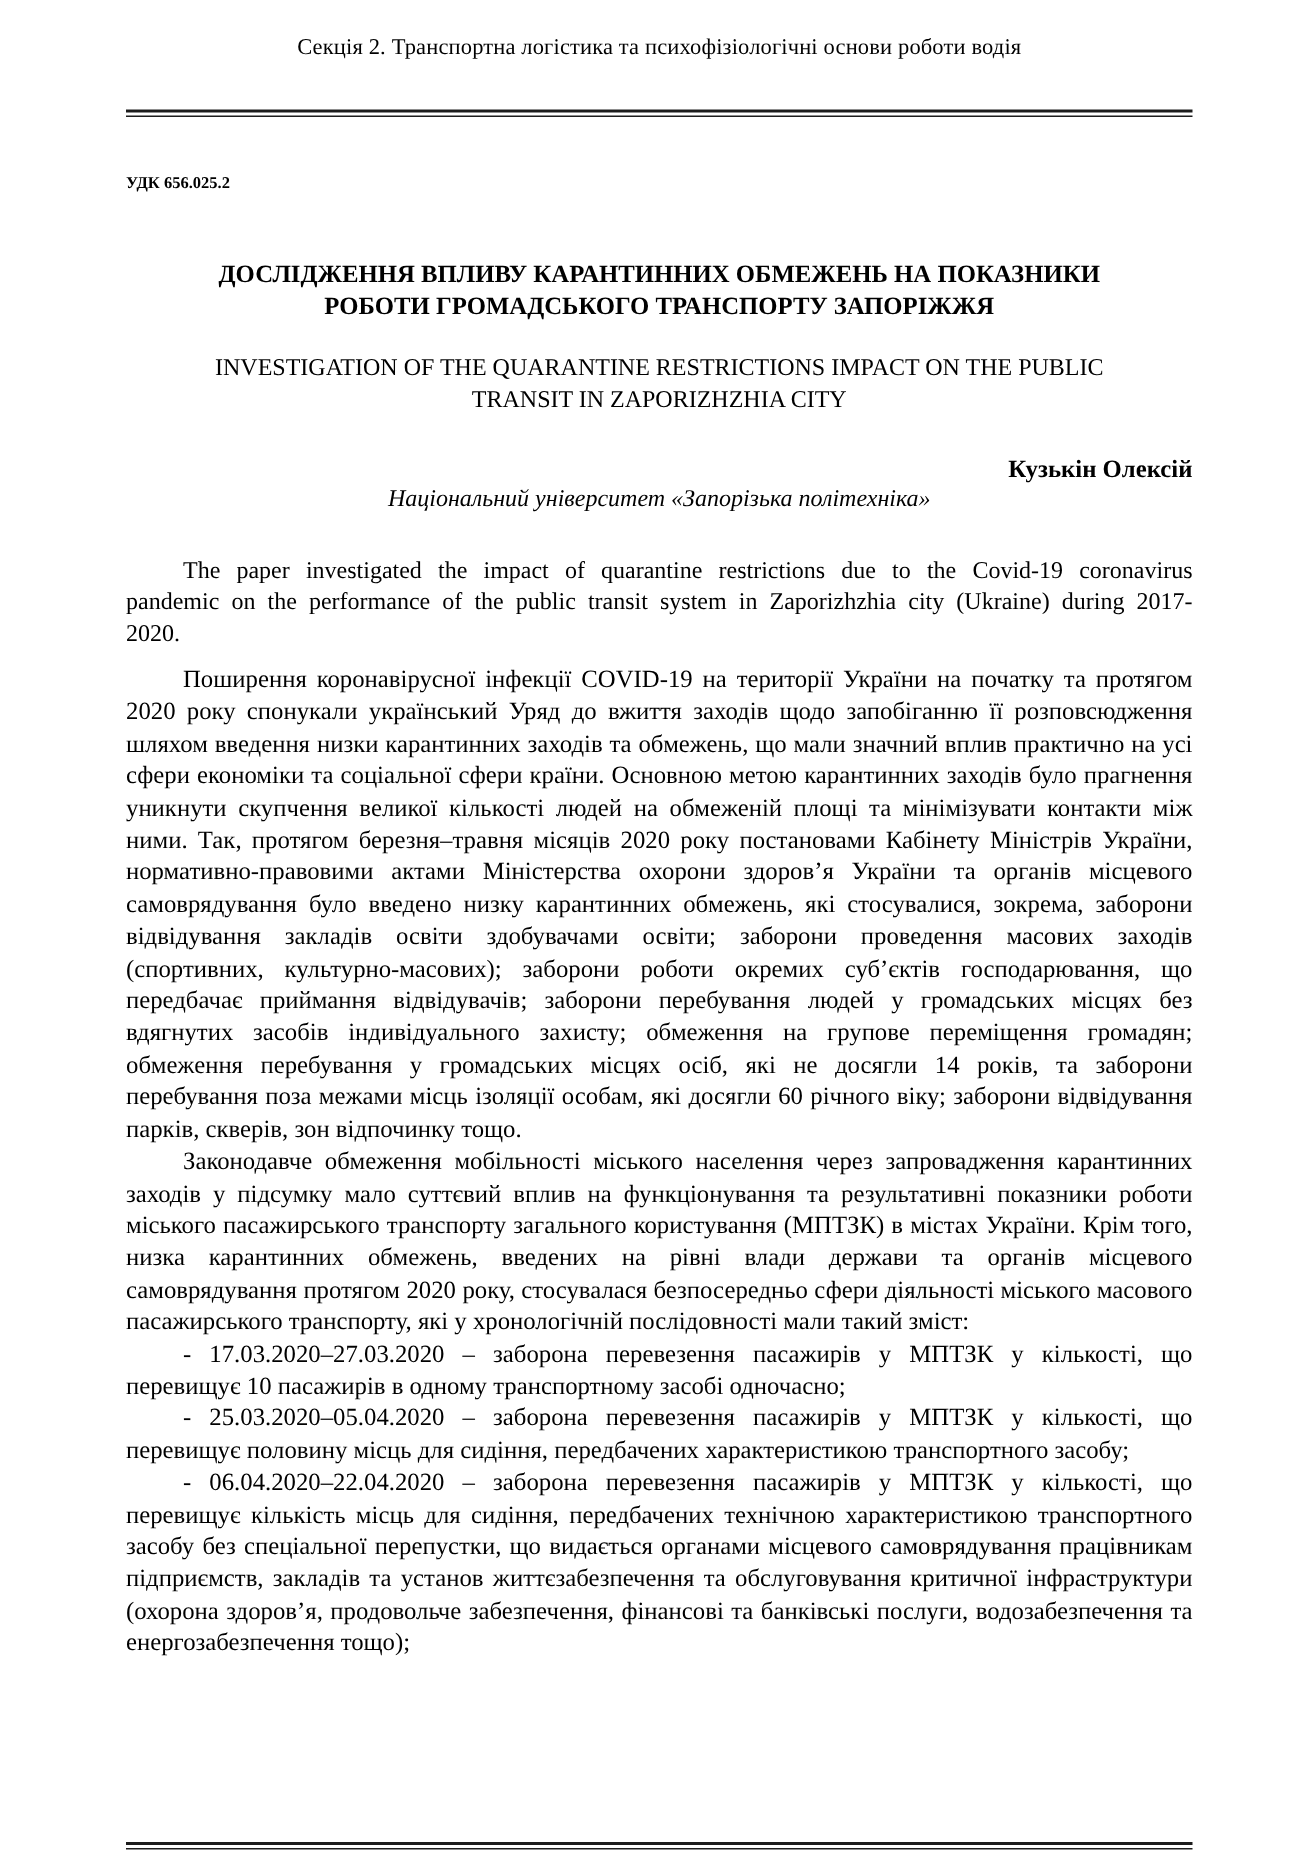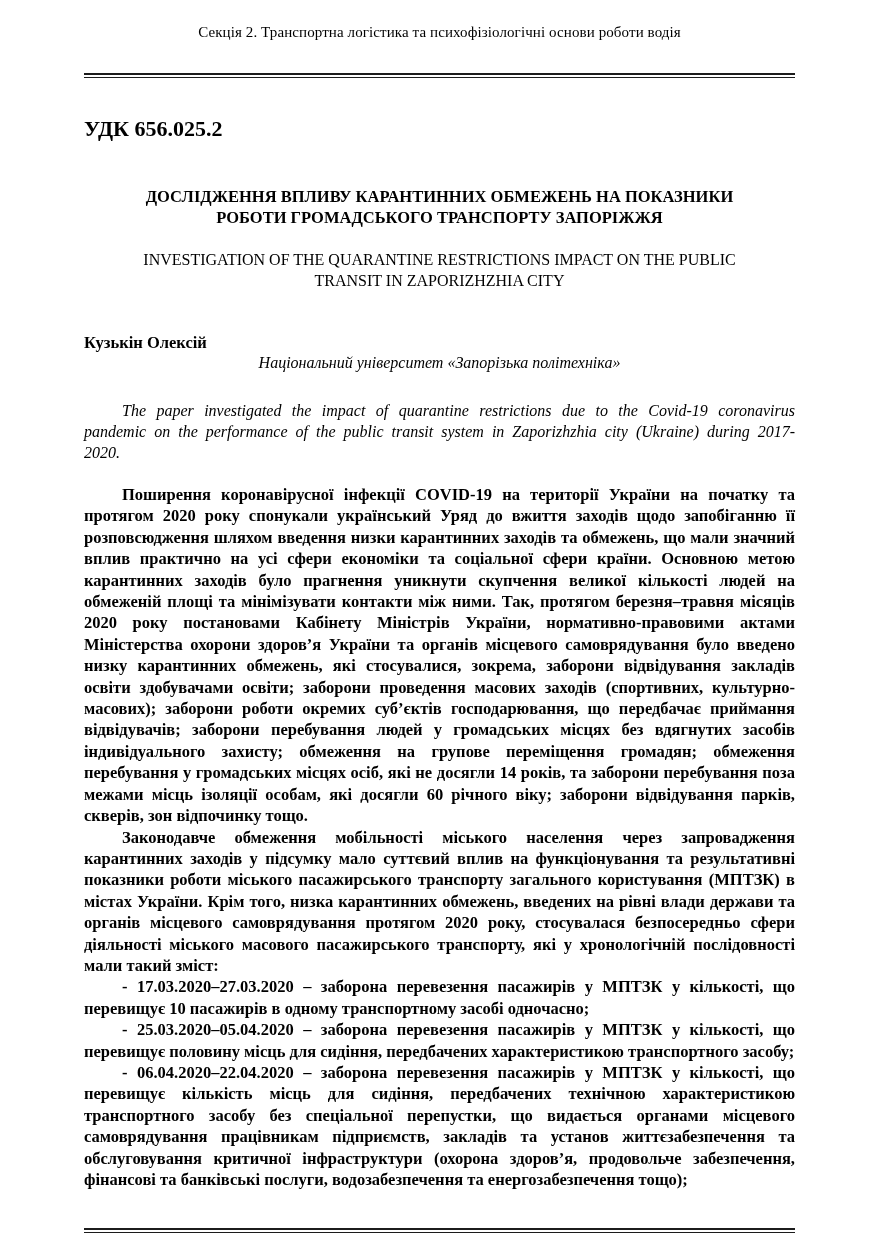--- a/index.html
+++ b/index.html
@@ -24,71 +24,69 @@
     letter-spacing: 0.1px;
   }
   .rule-double-top {
     margin-top: 32px;
     height: 5px;
     border-top: 2px solid #1c1c1c;
     border-bottom: 1px solid #1c1c1c;
   }
   .udc {
     margin-top: 38px;
-    font-size: 22px;
+    font-size: 11px;
     font-weight: bold;
     text-align: left;
   }
   .title-uk {
     margin-top: 44px;
     text-align: center;
     font-weight: bold;
     font-size: 16.5px;
     line-height: 21px;
     padding: 0 30px;
   }
   .title-en {
     margin-top: 21px;
     text-align: center;
     font-size: 16px;
     line-height: 21px;
     padding: 0 40px;
   }
   .author {
-    margin-top: 42px;
-    text-align: left;
+    margin-top: 26px;
+    text-align: right;
     font-weight: bold;
     font-size: 16.5px;
     line-height: 20px;
   }
   .affiliation {
     text-align: center;
     font-style: italic;
     font-size: 16px;
     line-height: 20px;
   }
   .address {
     text-align: center;
     font-style: italic;
     font-weight: bold;
     font-size: 16.5px;
     line-height: 20px;
   }
   .abstract {
     margin-top: 27px;
-    font-style: italic;
     font-size: 16px;
     line-height: 21px;
     text-align: justify;
     text-indent: 38px;
     word-spacing: 2px;
   }
   .body-text {
-    margin-top: 21px;
-    font-weight: bold;
+    margin-top: 9px;
   }
   .body-text p {
     font-size: 16.5px;
     line-height: 21.4px;
     text-align: justify;
     text-indent: 38px;
   }
   .footer {
     position: absolute;
     left: 84px;

